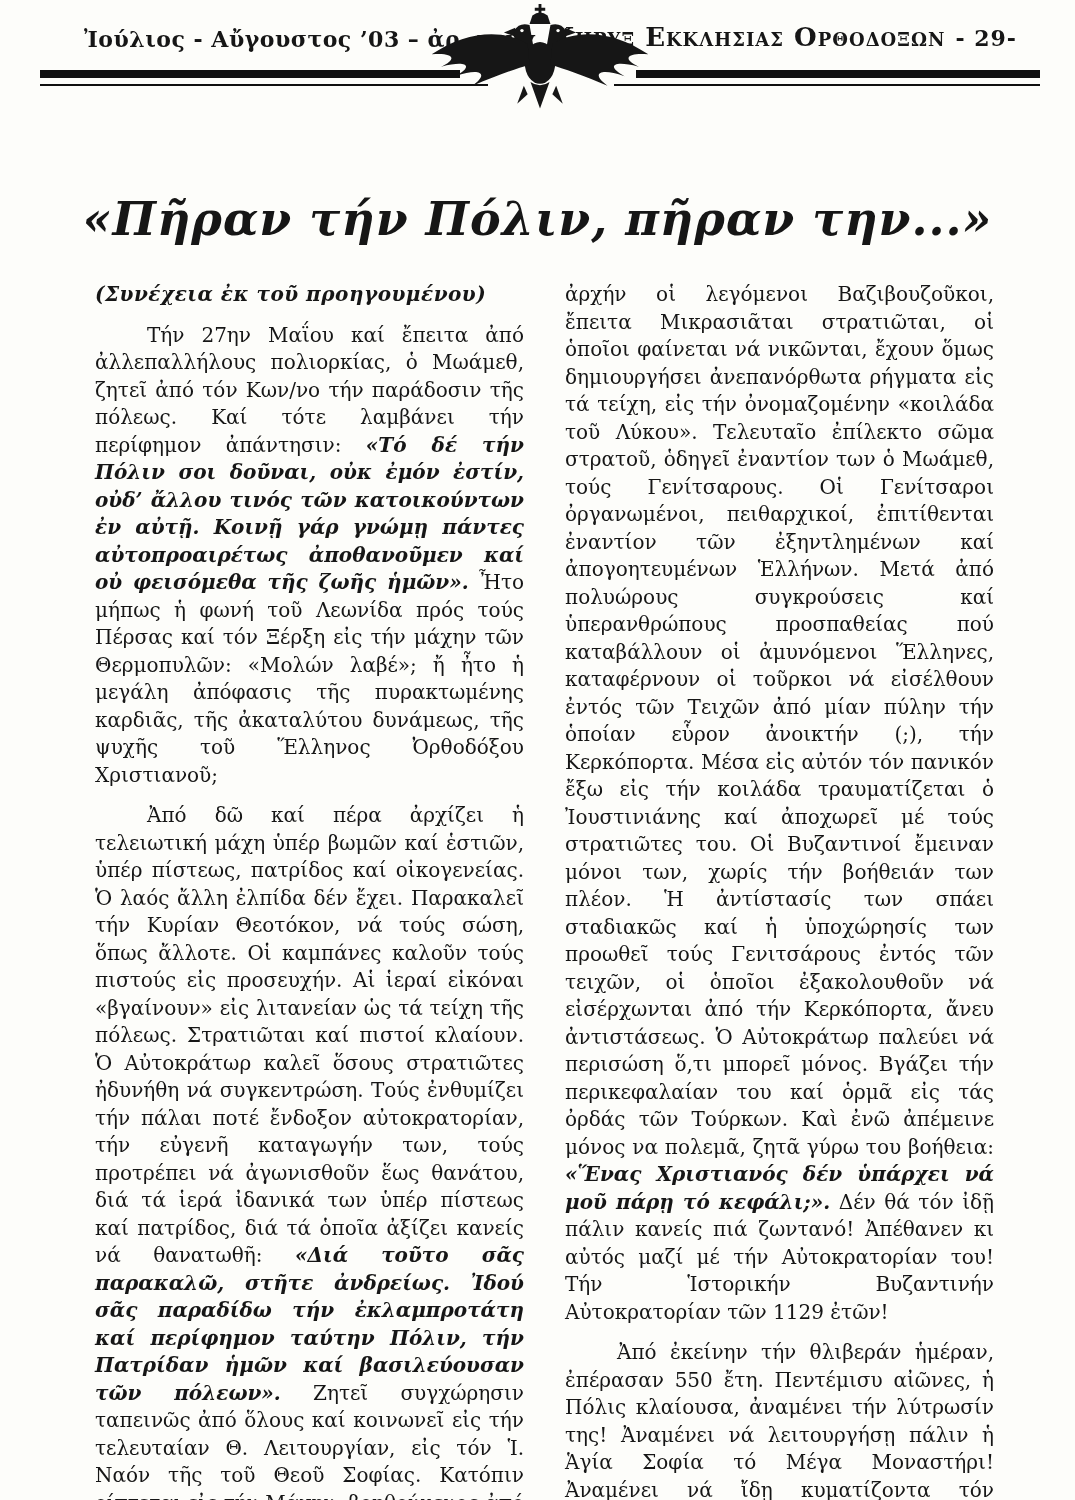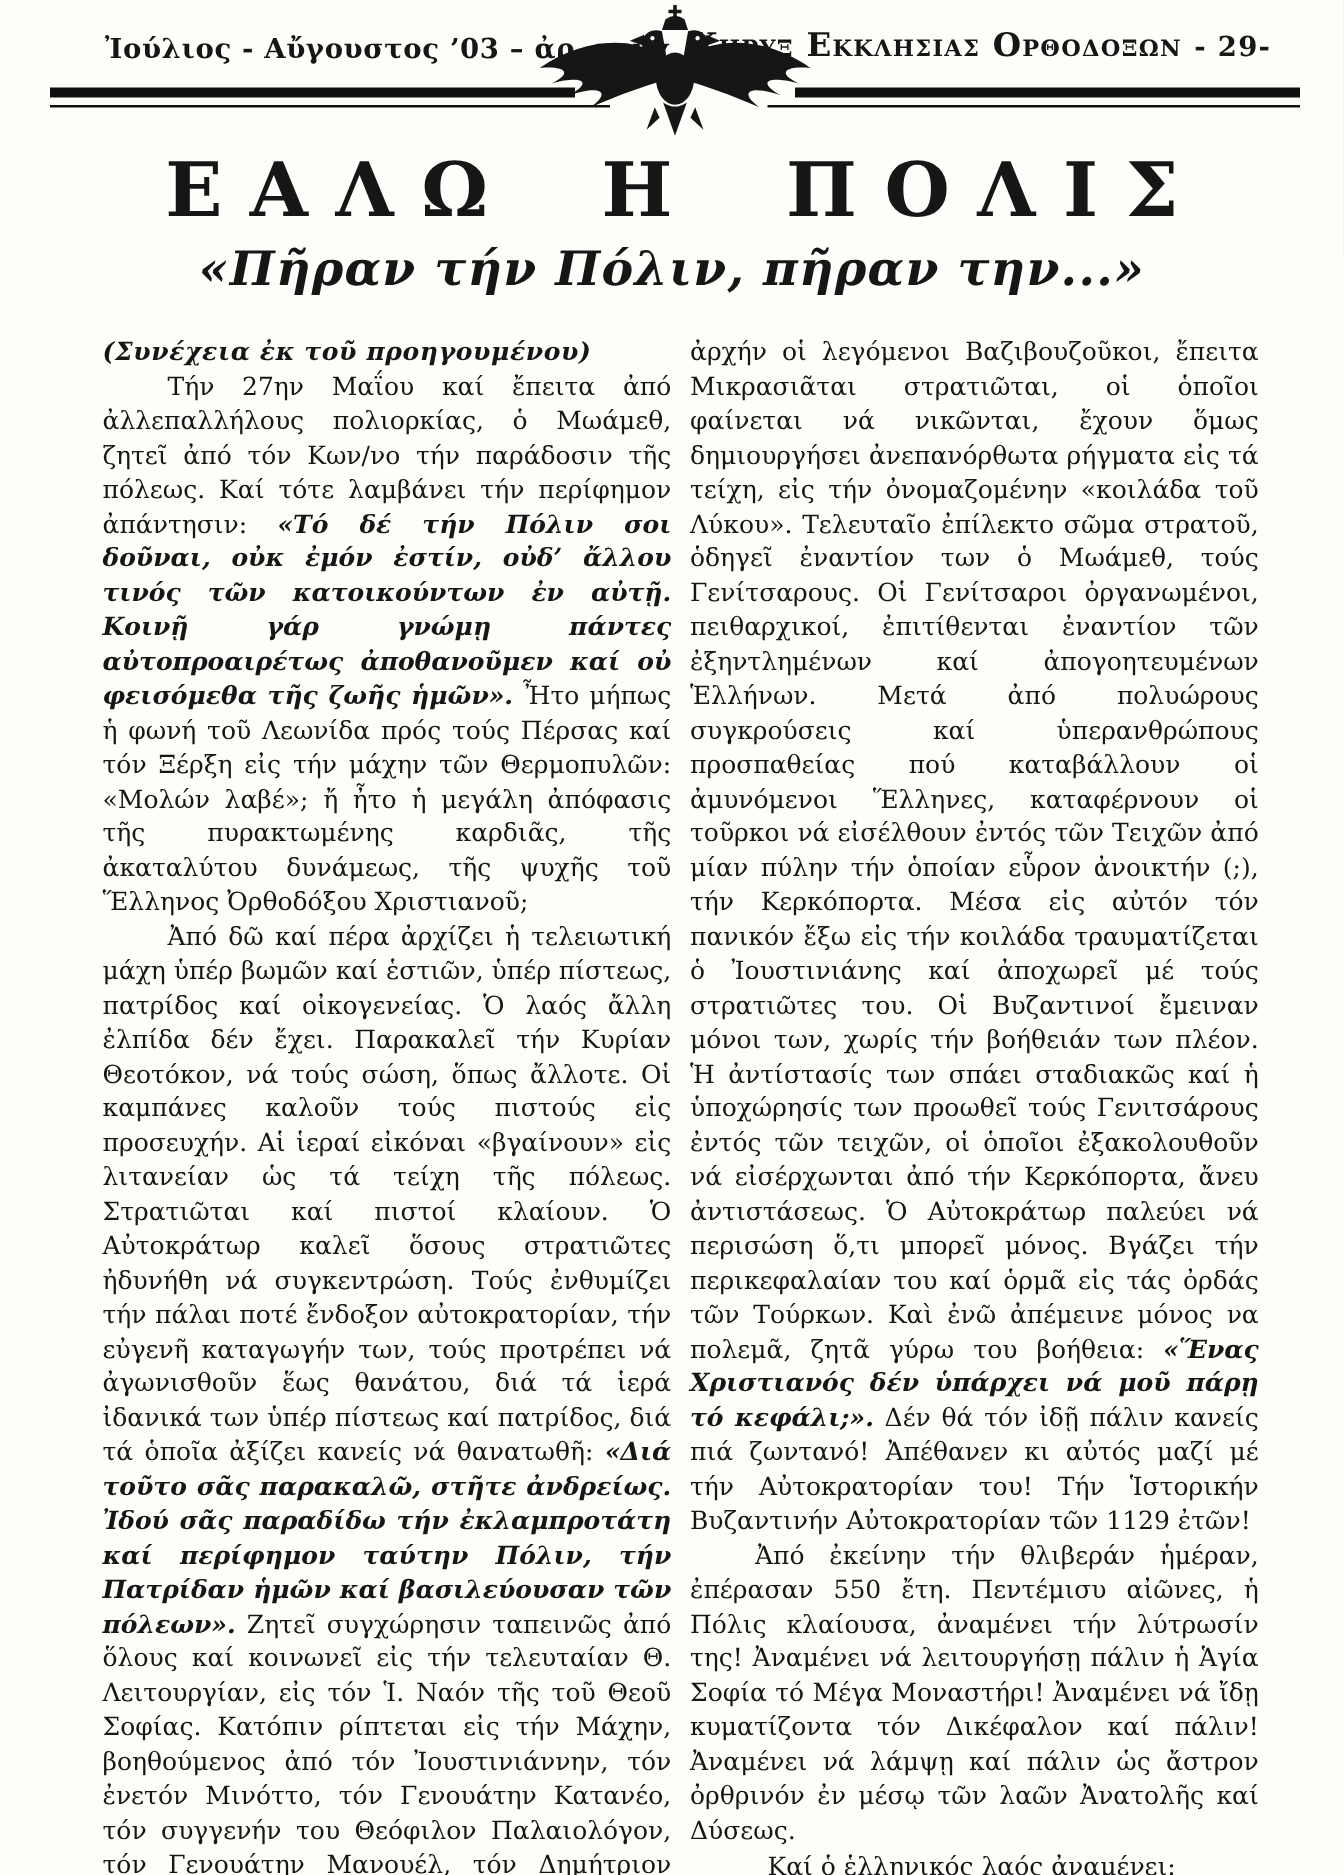--- a/index.html
+++ b/index.html
@@ -28,29 +28,29 @@
   .rule-thin-right {left:614px;top:84px;width:426px;height:2px;}
   .emblem{position:absolute;left:424px;top:4px;width:232px;height:114px;}
   
   .title{
     position:absolute;left:0;right:0;top:118px;text-align:center;
     font-size:60px;font-weight:700;letter-spacing:22px;word-spacing:26px;
     text-indent:22px;
   }
   .subtitle{
     position:absolute;left:0;right:0;top:192px;text-align:center;
-    font-size:38px;font-weight:700;font-style:italic;letter-spacing:1px;
+    font-size:46px;font-weight:700;font-style:italic;letter-spacing:1px;
   }
   
   .columns{
     position:absolute;left:82px;top:268px;width:925px;
     display:flex;gap:15px;
   }
   .col{width:455px;font-size:20px;line-height:27.5px;}
-  .col p{margin:0;text-align:justify;}
+  .col p{margin:13px;text-align:justify;}
   p.note{font-weight:700;font-style:italic;text-align:left;letter-spacing:.5px;}
   p.indent{text-indent:52px;}
   p.verse-lead{margin-left:62px;text-align:left;margin-top:2px;}
   .sg-bi{font-weight:700;font-style:italic;}
 </style>
 </head>
 <body>
 
 <div class="page">
 
@@ -87,21 +87,20 @@
 
         <path d="M133,42 C158,26 198,28 234,53 C213,51 205,57 224,66 C197,59 189,65 209,76 C183,67 173,73 191,86 C165,75 145,68 131,64 Z"></path>
 
         <path d="M110,82 l10,28 10,-28 q-10,7 -20,0 z"></path>
         <path d="M103,86 l-7,19 11,-10 z"></path>
         <path d="M137,86 l7,19 -11,-10 z"></path>
       </g>
     </svg>
   </div>
 
-  <div class="title">ΕΑΛΩ Η ΠΟΛΙΣ</div>
   <div class="subtitle">«Πῆραν τήν Πόλιν, πῆραν την...»</div>
 
   <div class="columns">
     <div class="col" id="col-left">
         <p class="note"><span class="sg-bi">(Συνέχεια ἐκ τοῦ προηγουμένου)</span></p>
         <p class="indent"><span class="sg-r">Τήν 27ην Μαΐου καί ἔπειτα ἀπό ἀλλεπαλλήλους πολιορκίας, ὁ Μωάμεθ, ζητεῖ ἀπό τόν Κων/νο τήν παράδοσιν τῆς πόλεως. Καί τότε λαμβάνει τήν περίφημον ἀπάντησιν: </span><span class="sg-bi">«Τό δέ τήν Πόλιν σοι δοῦναι, οὐκ ἐμόν ἐστίν, οὐδ’ ἄλλου τινός τῶν κατοικούντων ἐν αὐτῇ. Κοινῇ γάρ γνώμῃ πάντες αὐτοπροαιρέτως ἀποθανοῦμεν καί οὐ φεισόμεθα τῆς ζωῆς ἡμῶν».</span><span class="sg-r"> Ἦτο μήπως ἡ φωνή τοῦ Λεωνίδα πρός τούς Πέρσας καί τόν Ξέρξη εἰς τήν μάχην τῶν Θερμοπυλῶν: «Μολών λαβέ»; ἤ ἦτο ἡ μεγάλη ἀπόφασις τῆς πυρακτωμένης καρδιᾶς, τῆς ἀκαταλύτου δυνάμεως, τῆς ψυχῆς τοῦ Ἕλληνος Ὀρθοδόξου Χριστιανοῦ;</span></p>
         <p class="indent"><span class="sg-r">Ἀπό δῶ καί πέρα ἀρχίζει ἡ τελειωτική μάχη ὑπέρ βωμῶν καί ἑστιῶν, ὑπέρ πίστεως, πατρίδος καί οἰκογενείας. Ὁ λαός ἄλλη ἐλπίδα δέν ἔχει. Παρακαλεῖ τήν Κυρίαν Θεοτόκον, νά τούς σώση, ὅπως ἄλλοτε. Οἱ καμπάνες καλοῦν τούς πιστούς εἰς προσευχήν. Αἱ ἱεραί εἰκόναι «βγαίνουν» εἰς λιτανείαν ὡς τά τείχη τῆς πόλεως. Στρατιῶται καί πιστοί κλαίουν. Ὁ Αὐτοκράτωρ καλεῖ ὅσους στρατιῶτες ἠδυνήθη νά συγκεντρώση. Τούς ἐνθυμίζει τήν πάλαι ποτέ ἔνδοξον αὐτοκρατορίαν, τήν εὐγενῆ καταγωγήν των, τούς προτρέπει νά ἀγωνισθοῦν ἕως θανάτου, διά τά ἱερά ἰδανικά των ὑπέρ πίστεως καί πατρίδος, διά τά ὁποῖα ἀξίζει κανείς νά θανατωθῆ: </span><span class="sg-bi">«Διά τοῦτο σᾶς παρακαλῶ, στῆτε ἀνδρείως. Ἰδού σᾶς παραδίδω τήν ἐκλαμπροτάτη καί περίφημον ταύτην Πόλιν, τήν Πατρίδαν ἡμῶν καί βασιλεύουσαν τῶν πόλεων».</span><span class="sg-r"> Ζητεῖ συγχώρησιν ταπεινῶς ἀπό ὅλους καί κοινωνεῖ εἰς τήν τελευταίαν Θ. Λειτουργίαν, εἰς τόν Ἱ. Ναόν τῆς τοῦ Θεοῦ Σοφίας. Κατόπιν ρίπτεται εἰς τήν Μάχην, βοηθούμενος ἀπό τόν Ἰουστινιάννην, τόν ἐνετόν Μινόττο, τόν Γενουάτην Κατανέο, τόν συγγενήν του Θεόφιλον Παλαιολόγον, τόν Γενουάτην Μανουέλ, τόν Δημήτριον Κατακουζηνόν, τόν Ἰάκωβο Κονταρίνι καί ἀπό ἄλλους στρατιῶτας καί Μοναχούς οἱ ὁποῖοι ἦταν διεσπαρμένοι κατά μῆκος τῶν τειχῶν.</span></p>
       </div>
     <div class="col" id="col-right">
         <p><span class="sg-r">ἀρχήν οἱ λεγόμενοι Βαζιβουζοῦκοι, ἔπειτα Μικρασιᾶται στρατιῶται, οἱ ὁποῖοι φαίνεται νά νικῶνται, ἔχουν ὅμως δημιουργήσει ἀνεπανόρθωτα ρήγματα εἰς τά τείχη, εἰς τήν ὀνομαζομένην «κοιλάδα τοῦ Λύκου». Τελευταῖο ἐπίλεκτο σῶμα στρατοῦ, ὁδηγεῖ ἐναντίον των ὁ Μωάμεθ, τούς Γενίτσαρους. Οἱ Γενίτσαροι ὀργανωμένοι, πειθαρχικοί, ἐπιτίθενται ἐναντίον τῶν ἐξηντλημένων καί ἀπογοητευμένων Ἑλλήνων. Μετά ἀπό πολυώρους συγκρούσεις καί ὑπερανθρώπους προσπαθείας πού καταβάλλουν οἱ ἀμυνόμενοι Ἕλληνες, καταφέρνουν οἱ τοῦρκοι νά εἰσέλθουν ἐντός τῶν Τειχῶν ἀπό μίαν πύλην τήν ὁποίαν εὗρον ἀνοικτήν (;), τήν Κερκόπορτα. Μέσα εἰς αὐτόν τόν πανικόν ἔξω εἰς τήν κοιλάδα τραυματίζεται ὁ Ἰουστινιάνης καί ἀποχωρεῖ μέ τούς στρατιῶτες του. Οἱ Βυζαντινοί ἔμειναν μόνοι των, χωρίς τήν βοήθειάν των πλέον. Ἡ ἀντίστασίς των σπάει σταδιακῶς καί ἡ ὑποχώρησίς των προωθεῖ τούς Γενιτσάρους ἐντός τῶν τειχῶν, οἱ ὁποῖοι ἐξακολουθοῦν νά εἰσέρχωνται ἀπό τήν Κερκόπορτα, ἄνευ ἀντιστάσεως. Ὁ Αὐτοκράτωρ παλεύει νά περισώση ὅ,τι μπορεῖ μόνος. Βγάζει τήν περικεφαλαίαν του καί ὁρμᾶ εἰς τάς ὀρδάς τῶν Τούρκων. Καὶ ἐνῶ ἀπέμεινε μόνος να πολεμᾶ, ζητᾶ γύρω του βοήθεια: </span><span class="sg-bi">«Ἕνας Χριστιανός δέν ὑπάρχει νά μοῦ πάρῃ τό κεφάλι;».</span><span class="sg-r"> Δέν θά τόν ἰδῇ πάλιν κανείς πιά ζωντανό! Ἀπέθανεν κι αὐτός μαζί μέ τήν Αὐτοκρατορίαν του! Τήν Ἱστορικήν Βυζαντινήν Αὐτοκρατορίαν τῶν 1129 ἐτῶν!</span></p>

